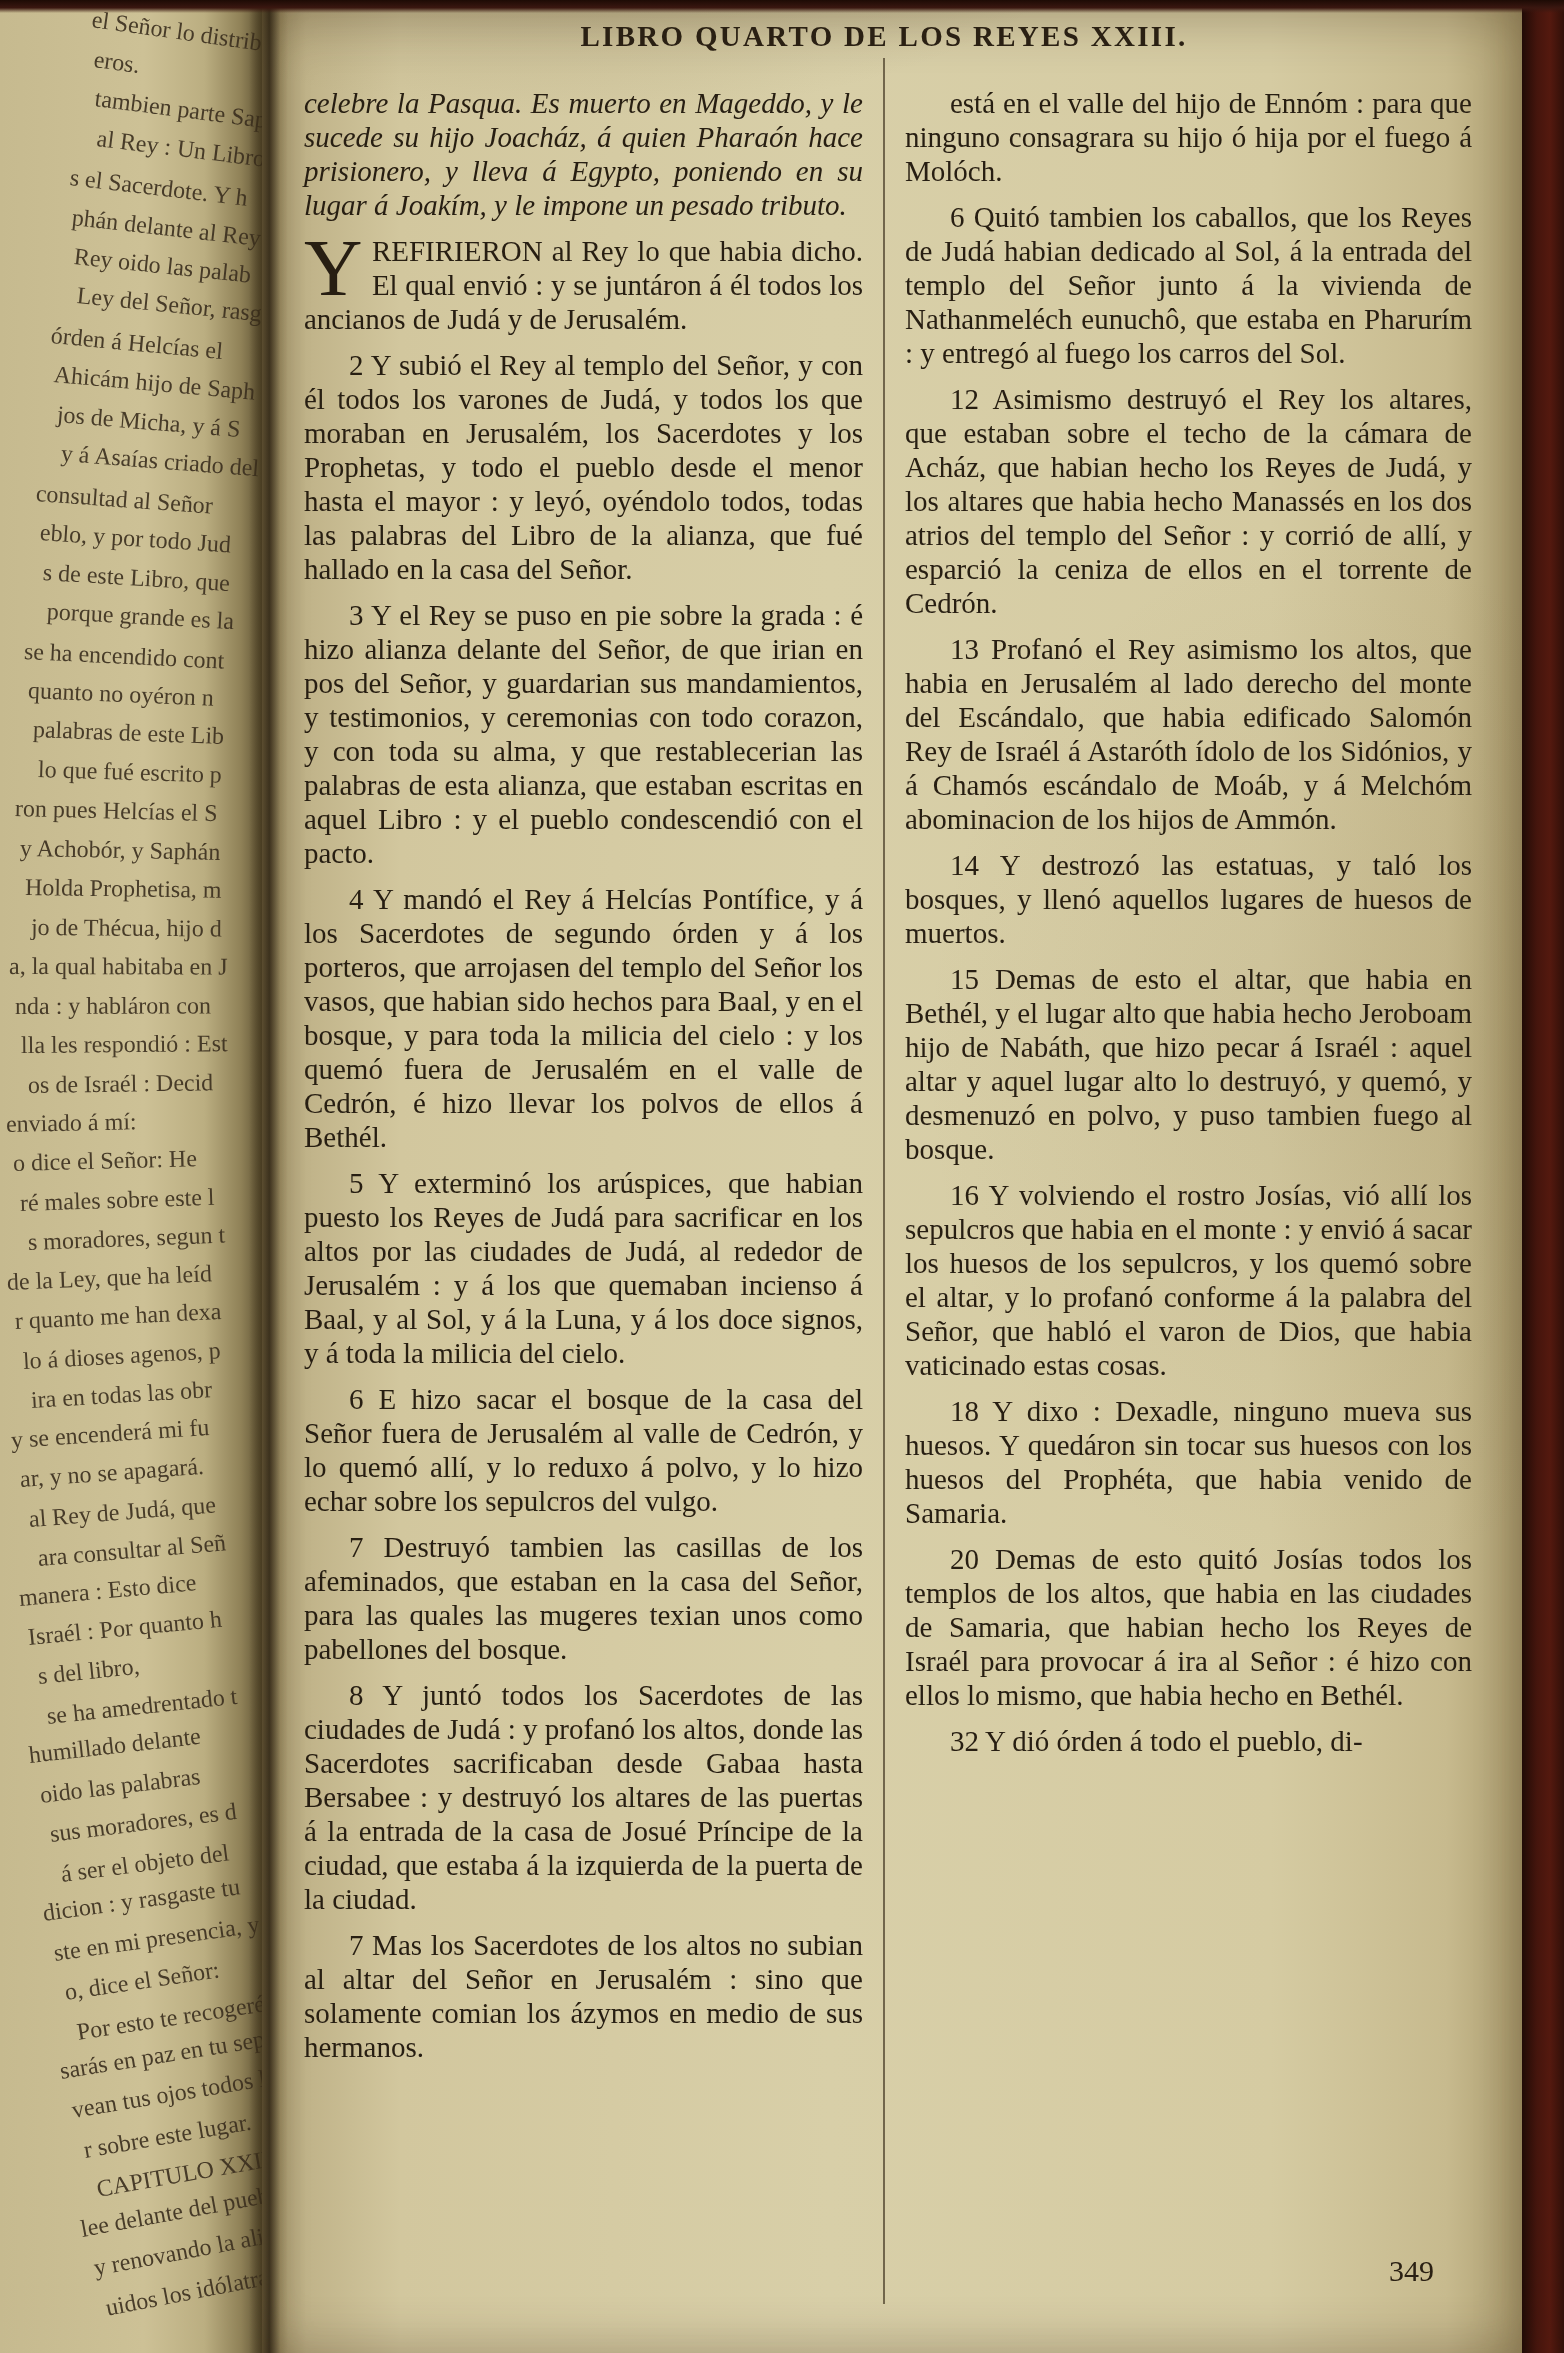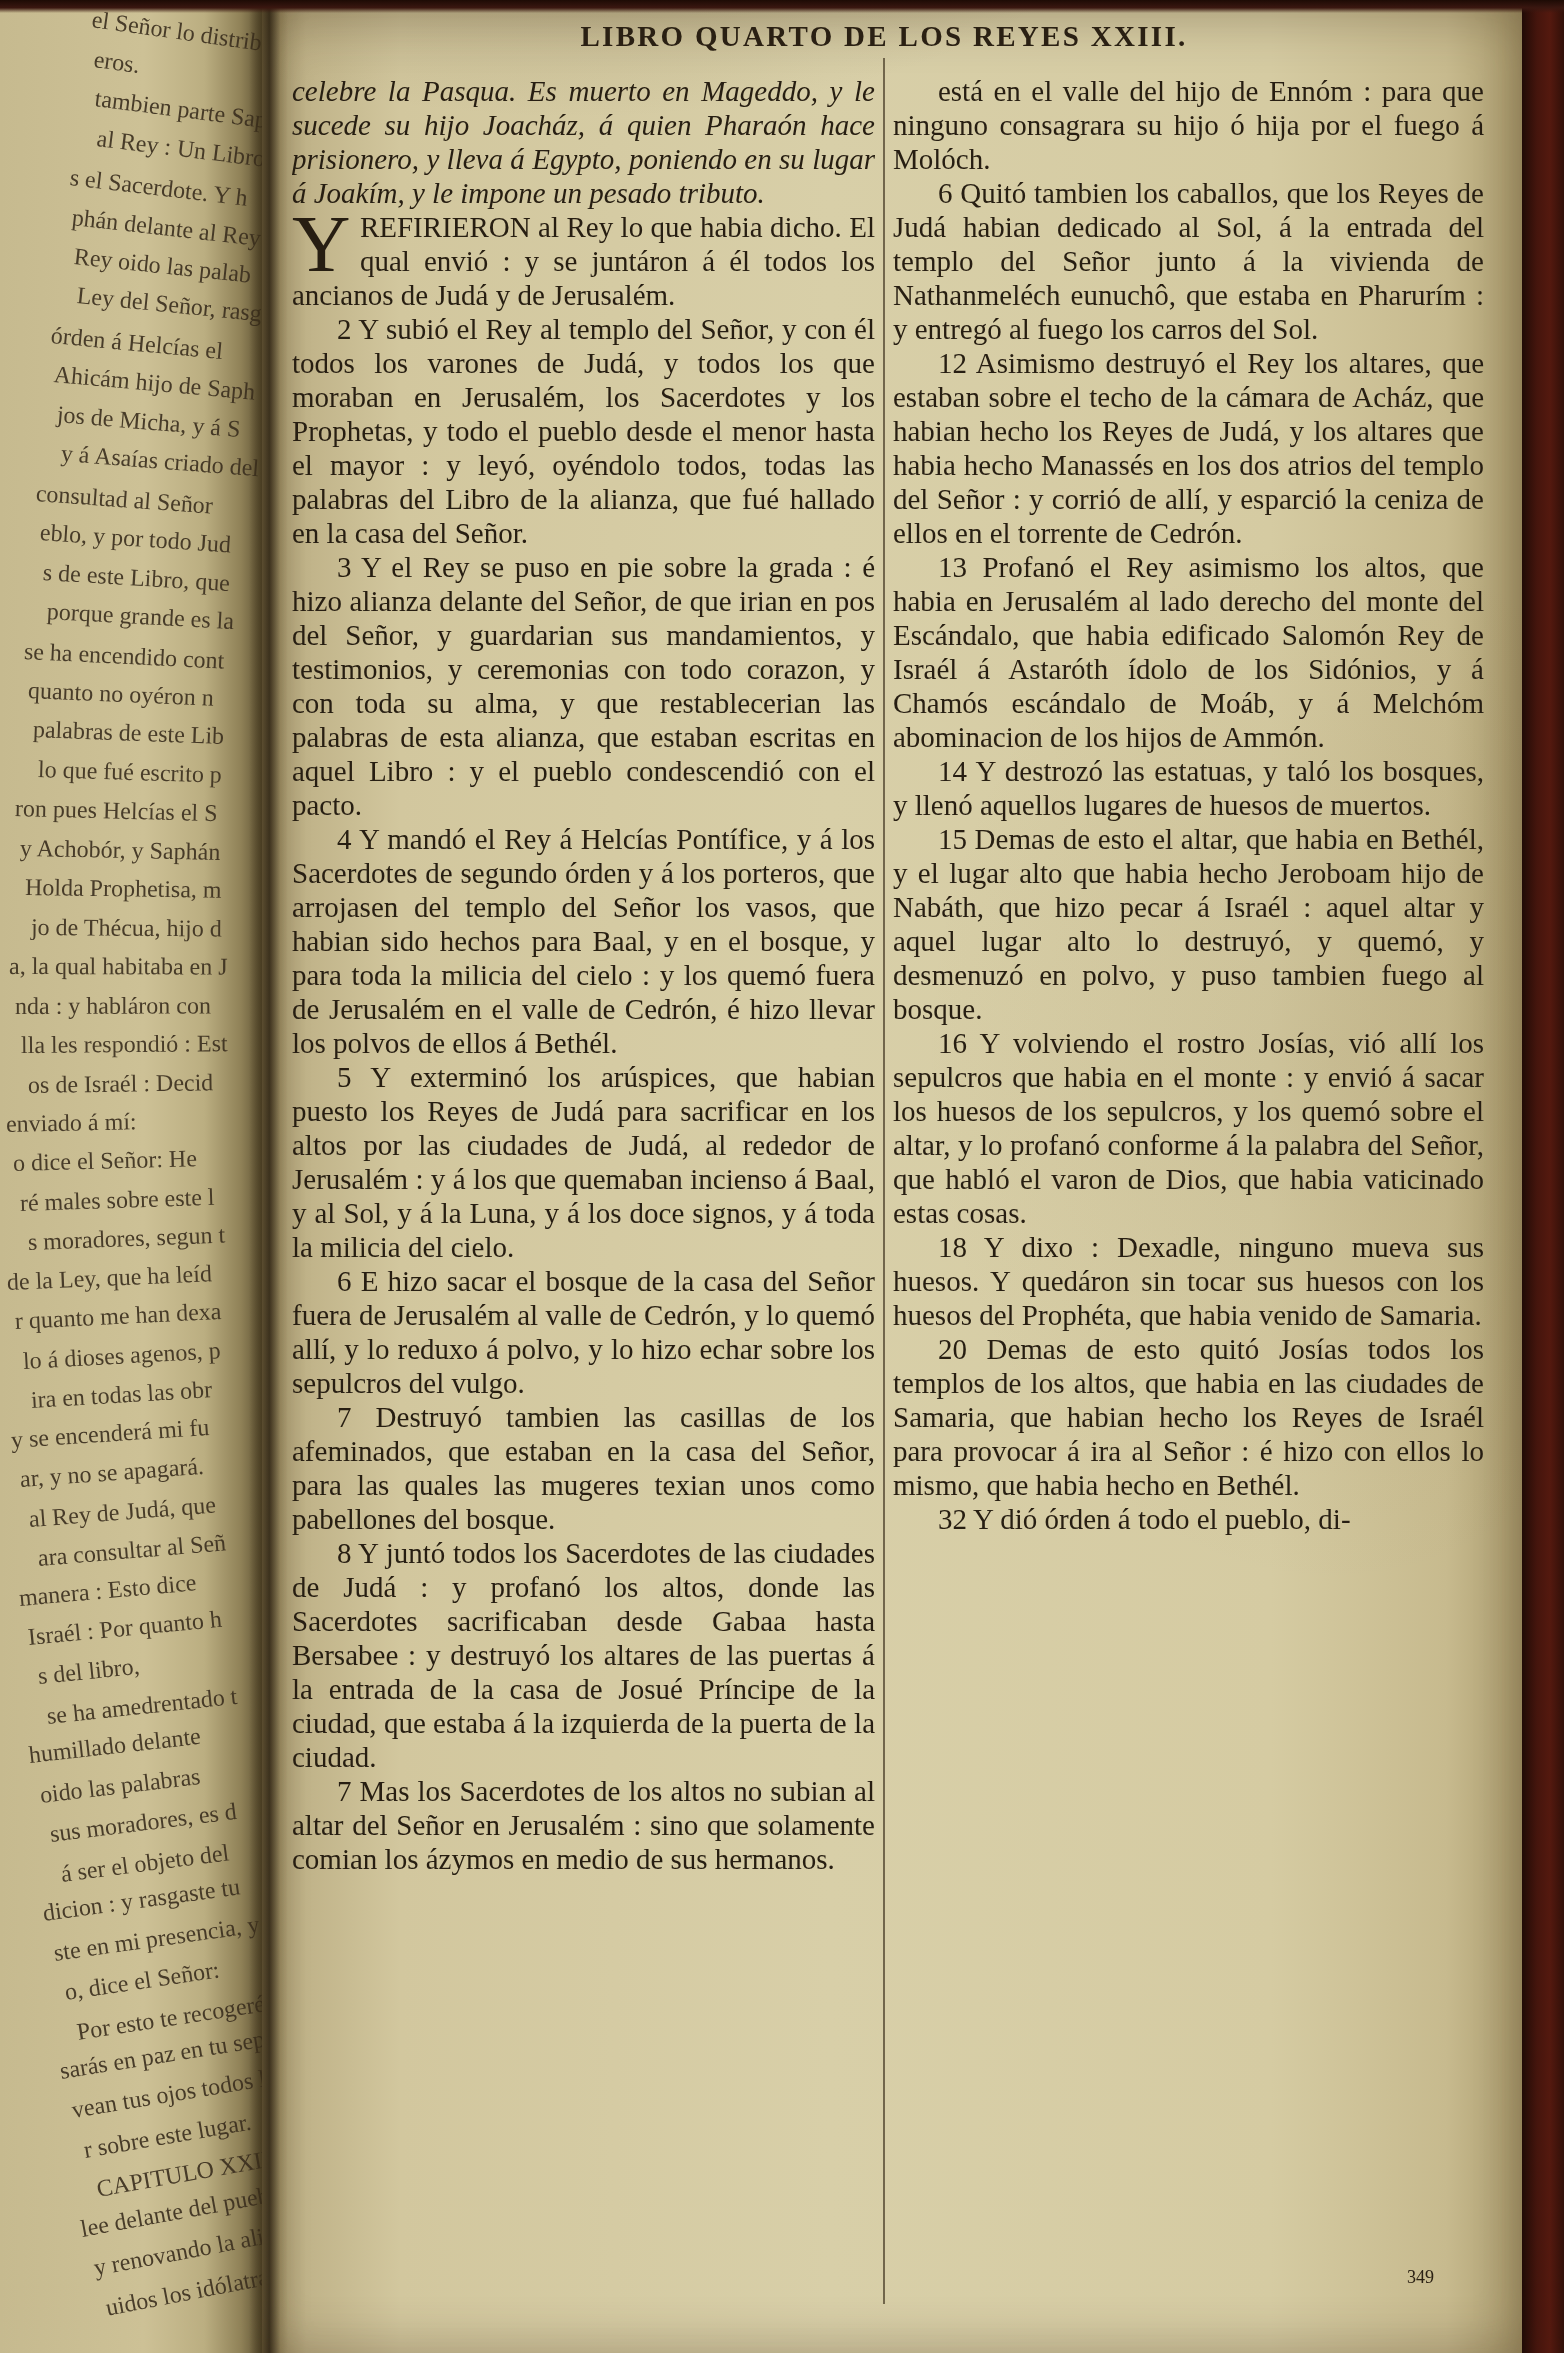--- a/index.html
+++ b/index.html
@@ -36,26 +36,26 @@
                 font-size:29px;letter-spacing:2.3px;color:#2a2013;}
 
   .text-block{position:relative;display:flex;justify-content:space-between;
               padding:20.3px 38px 0 30px;}
   .col{width:583px;height:2235px;overflow:hidden;text-align:justify;
        font-size:29px;line-height:34px;color:var(--ink,#271e12);hyphens:auto;}
   .col-right{width:591px;}
   .divider{position:absolute;left:621px;top:4.7px;height:2246px;width:1.6px;
            background:rgba(58,46,26,.65);}
 
-  .para{margin:0;text-indent:1.55em;}
+  .para{margin:12px;text-indent:1.55em;}
   .para.intro{font-style:italic;text-indent:0;}
   .para.opening{text-indent:0;}
   .dropcap{float:left;font-size:81px;line-height:63px;padding:3.1px 9.4px 0 0;color:var(--ink,#271e12);}
 
-  .page-number{position:absolute;right:88px;bottom:66px;font-size:18px;color:#2a2013;}
+  .page-number{position:absolute;right:88px;bottom:66px;font-size:30px;color:#2a2013;}
 </style>
 </head>
 <body>
 
 <div class="scene">
 
   <div class="spine">
       <div class="spine-line" style="top: 6.3px; left: 92px; transform: rotate(8deg);">el Señor lo distribu</div>
       <div class="spine-line" style="top: 46px; left: 94px; transform: rotate(7.67241deg);">eros.</div>
       <div class="spine-line" style="top: 85px; left: 95px; transform: rotate(7.34483deg);">tambien parte Saphán</div>

